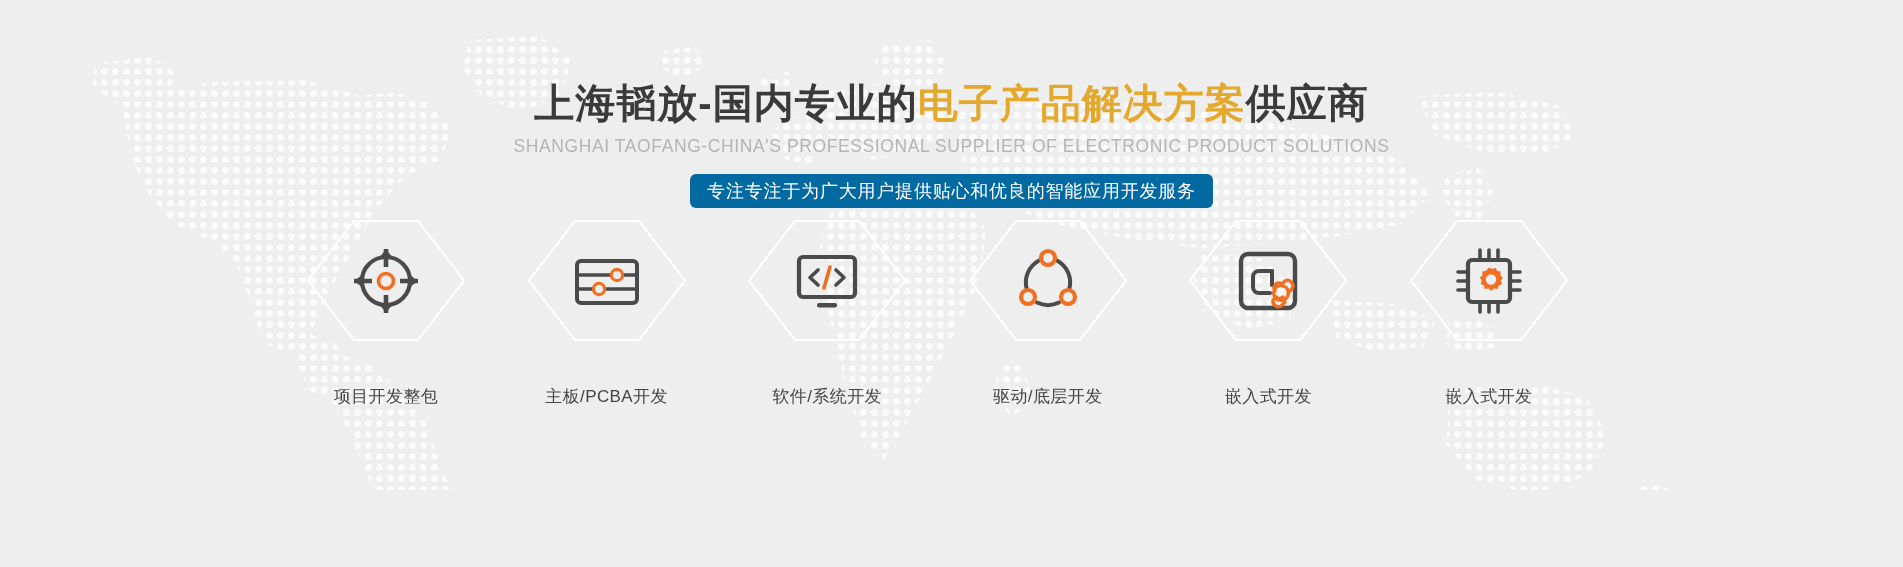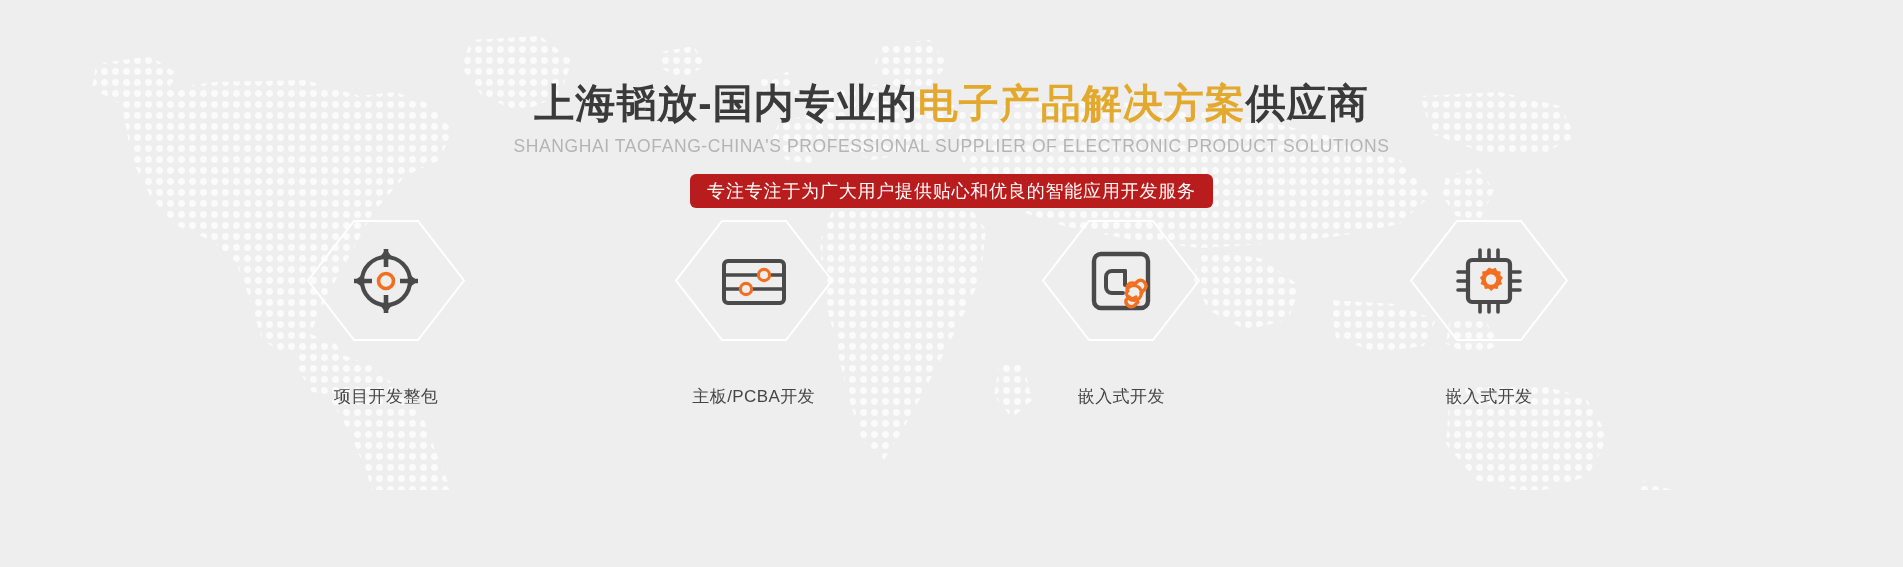--- a/index.html
+++ b/index.html
@@ -61,21 +61,21 @@
     margin-top:17px;
     height:34px;
     line-height:34px;
   }
   .badge {
     display:inline-block;
     padding:0 17px;
     height:34px;
     line-height:34px;
     border-radius:6px;
-    background:#b91c1c;
+    background:#0369a1;
     color:#ffffff;
     font-size:18px;
     letter-spacing:0.8px;
     white-space:nowrap;
   }
 
   
   .features {
     position:absolute;
     left:306px;
@@ -219,21 +219,56 @@
             <path d="M6 30 L40 30 M52 30 L66 30" stroke="#4a4a4a" stroke-width="3.4"></path>
             <path d="M6 44 L22 44 M34 44 L66 44" stroke="#4a4a4a" stroke-width="3.4"></path>
             <circle cx="46" cy="30" r="5.6" fill="none" stroke="#f26f21" stroke-width="3.2"></circle>
             <circle cx="28" cy="44" r="5.6" fill="none" stroke="#f26f21" stroke-width="3.2"></circle>
           </svg>
         </span>
       </div>
       <div class="feature-label">主板/PCBA开发</div>
     </div>
 
-
+    <div class="feature">
+      <div class="hex-box">
+        <svg class="hexline" viewBox="0 0 160 123" xmlns="http://www.w3.org/2000/svg" aria-hidden="true">
+          <polygon points="48,2 112,2 158,61.5 112,121 48,121 2,61.5" fill="none" stroke="#ffffff" stroke-width="2"></polygon>
+        </svg>
+        <span class="glyph">
+          <svg viewBox="0 0 72 72" xmlns="http://www.w3.org/2000/svg">
+            <rect x="8" y="12" width="56" height="40" rx="4" ry="4" fill="none" stroke="#4a4a4a" stroke-width="4.2"></rect>
+            <rect x="26" y="58" width="20" height="4.4" rx="2" fill="#4a4a4a"></rect>
+            <path d="M27 25 L19 32.5 L27 40" fill="none" stroke="#4a4a4a" stroke-width="3.6" stroke-linecap="round" stroke-linejoin="round"></path>
+            <path d="M45 25 L53 32.5 L45 40" fill="none" stroke="#4a4a4a" stroke-width="3.6" stroke-linecap="round" stroke-linejoin="round"></path>
+            <path d="M39 22 L33 43" fill="none" stroke="#f26f21" stroke-width="3.6" stroke-linecap="round"></path>
+          </svg>
+        </span>
+      </div>
+      <div class="feature-label">软件/系统开发</div>
+    </div>
+
+    <div class="feature">
+      <div class="hex-box">
+        <svg class="hexline" viewBox="0 0 160 123" xmlns="http://www.w3.org/2000/svg" aria-hidden="true">
+          <polygon points="48,2 112,2 158,61.5 112,121 48,121 2,61.5" fill="none" stroke="#ffffff" stroke-width="2"></polygon>
+        </svg>
+        <span class="glyph">
+          <svg viewBox="0 0 72 72" xmlns="http://www.w3.org/2000/svg">
+            <path d="M45 15.5 A25 25 0 0 1 57 45" fill="none" stroke="#4a4a4a" stroke-width="4" stroke-linecap="round"></path>
+            <path d="M47 57.5 A25 25 0 0 1 25 57.5" fill="none" stroke="#4a4a4a" stroke-width="4" stroke-linecap="round"></path>
+            <path d="M15 45 A25 25 0 0 1 27 15.5" fill="none" stroke="#4a4a4a" stroke-width="4" stroke-linecap="round"></path>
+            <circle cx="36" cy="13" r="7" fill="none" stroke="#f26f21" stroke-width="4.2"></circle>
+            <circle cx="16" cy="52" r="7" fill="none" stroke="#f26f21" stroke-width="4.2"></circle>
+            <circle cx="56" cy="52" r="7" fill="none" stroke="#f26f21" stroke-width="4.2"></circle>
+          </svg>
+        </span>
+      </div>
+      <div class="feature-label">驱动/底层开发</div>
+    </div>
 
     <div class="feature">
       <div class="hex-box">
         <svg class="hexline" viewBox="0 0 160 123" xmlns="http://www.w3.org/2000/svg" aria-hidden="true">
           <polygon points="48,2 112,2 158,61.5 112,121 48,121 2,61.5" fill="none" stroke="#ffffff" stroke-width="2"></polygon>
         </svg>
         <span class="glyph">
           <svg viewBox="0 0 72 72" xmlns="http://www.w3.org/2000/svg">
             <rect x="9" y="9" width="54" height="54" rx="7" ry="7" fill="none" stroke="#4a4a4a" stroke-width="4.4"></rect>
             <path d="M40 26 L27 26 A6 6 0 0 0 21 32 L21 42 A6 6 0 0 0 27 48 L38 48" fill="none" stroke="#4a4a4a" stroke-width="4" stroke-linecap="round"></path>

